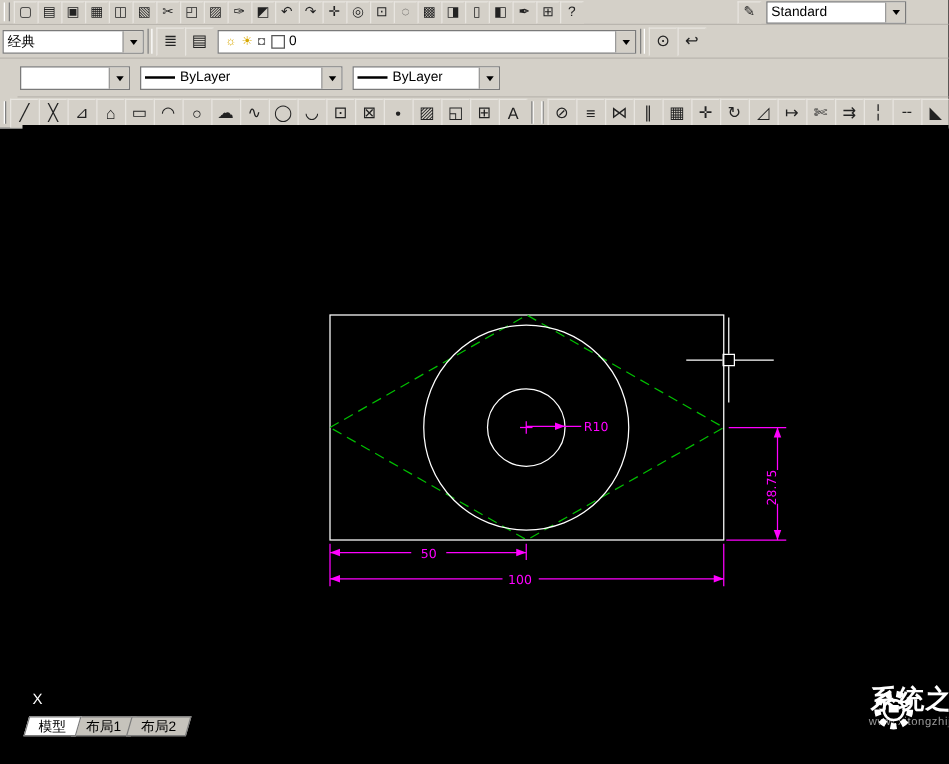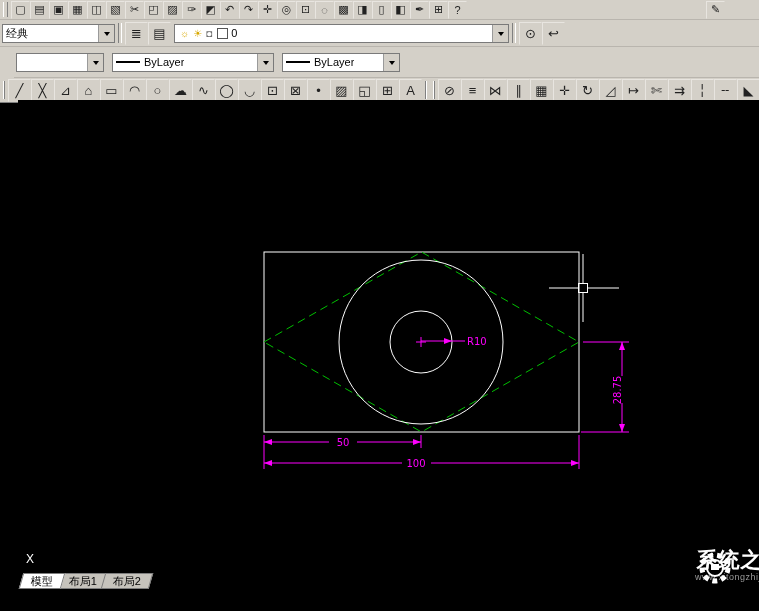--- a/index.html
+++ b/index.html
@@ -130,20 +130,26 @@
             <span>⊞</span>
           </span>
           <span class="tb-btn">
             <span>?</span>
           </span>
         </div>
       <div class="standard-group">
         <span class="tb-btn">
           <span>✎</span>
         </span>
+        <div class="combo" style="width:112px;margin-left:4px;">
+          <span class="val">Standard</span>
+          <span class="arrow">
+              <i></i>
+            </span>
+        </div>
       </div>
     </div>
 
     <div class="tb-row row2">
       <div class="combo" style="width:113px;height:19px;margin-left:2px;">
         <span class="val">经典</span>
         <span class="arrow">
             <i></i>
           </span>
       </div>

